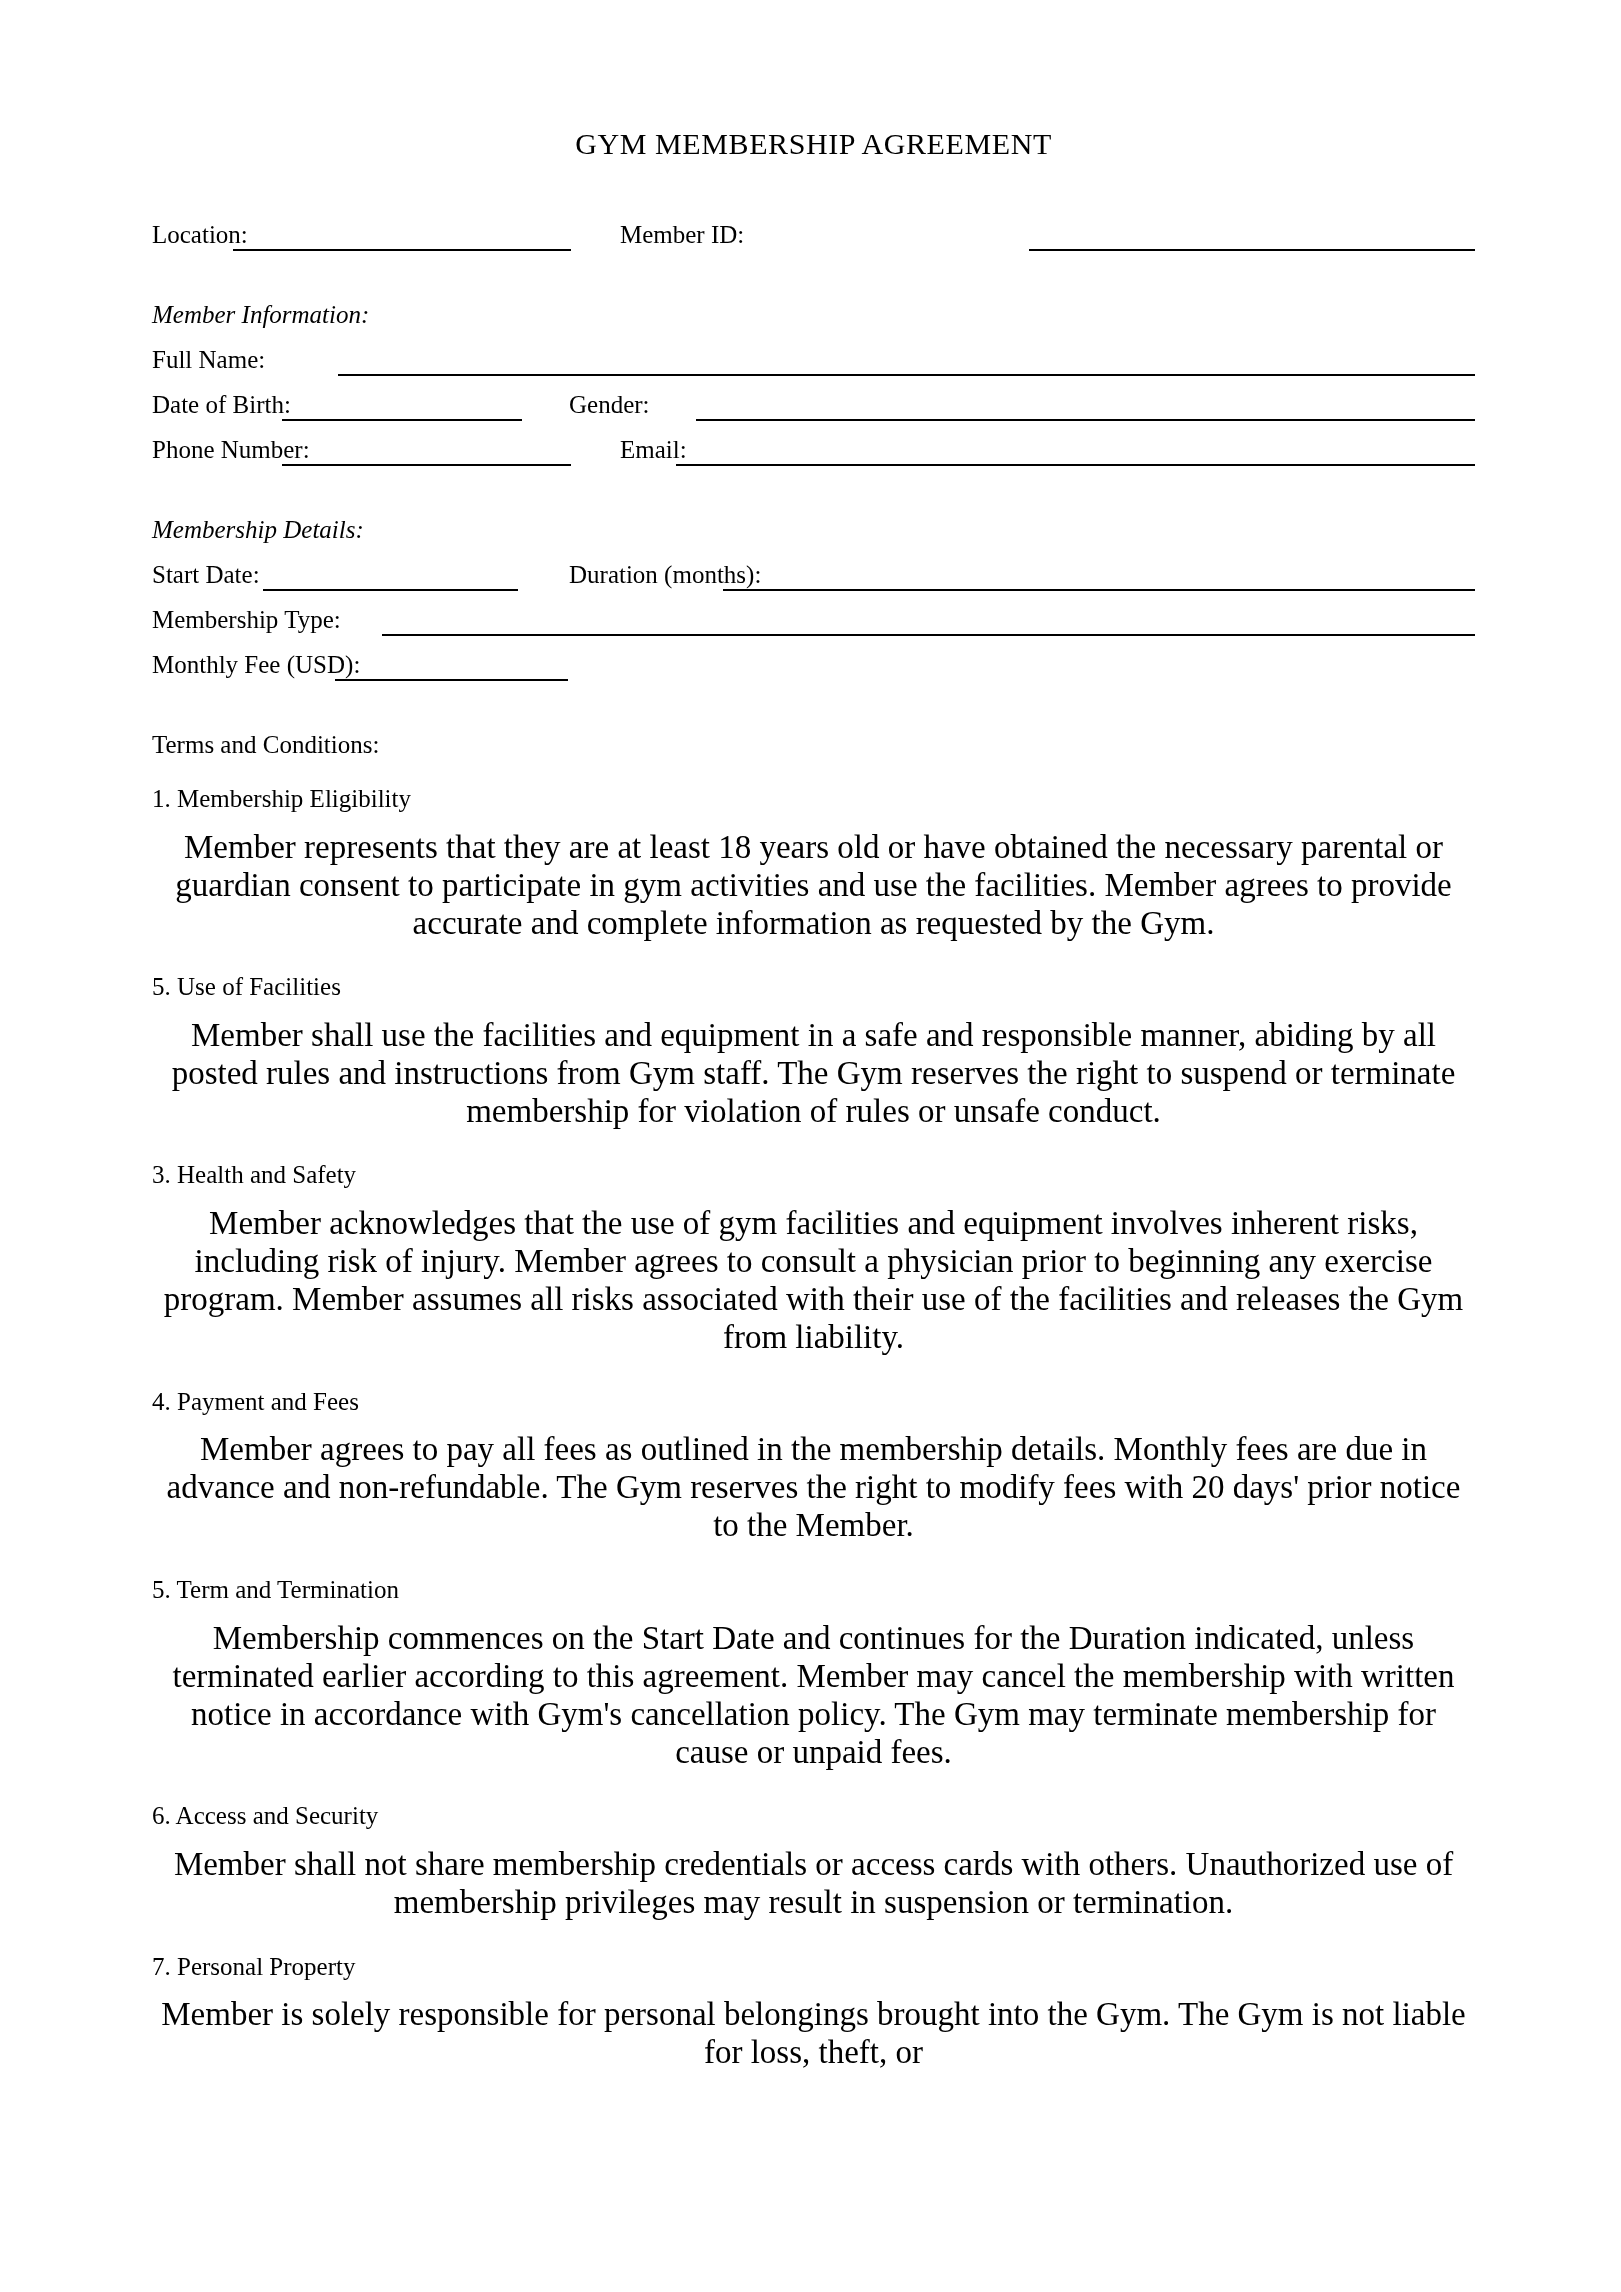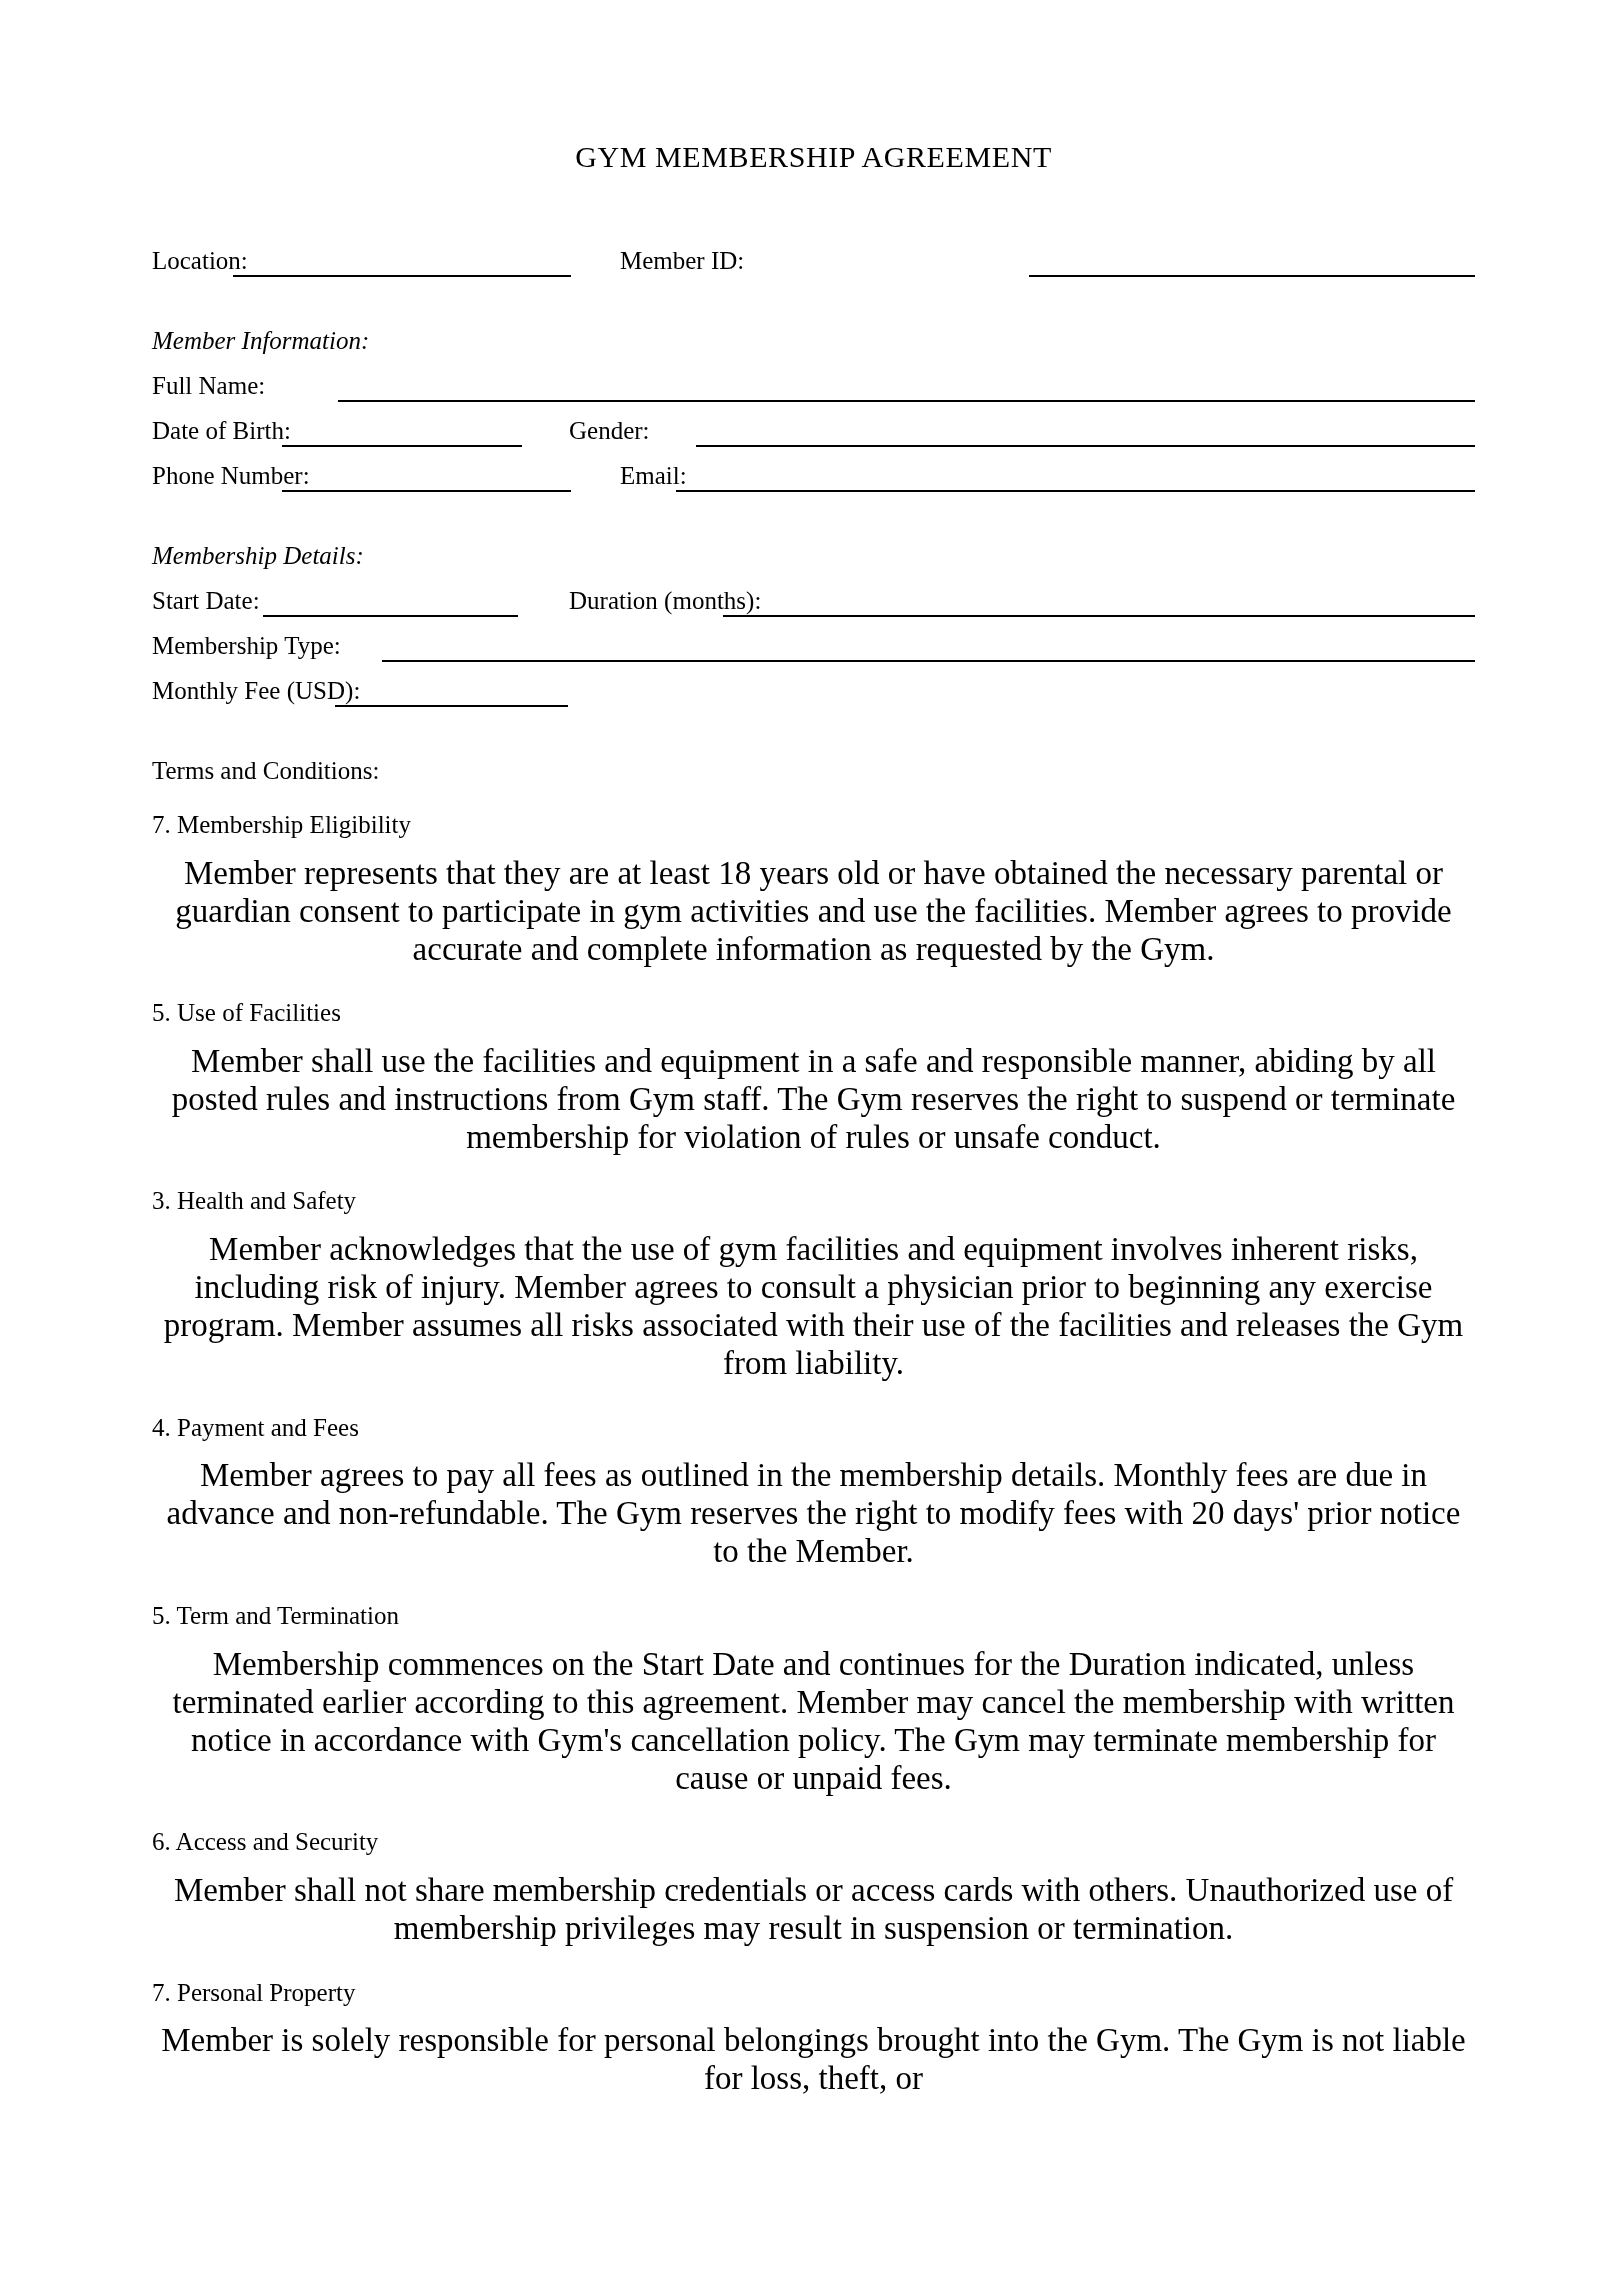--- a/index.html
+++ b/index.html
@@ -26,21 +26,21 @@
     top: 0;
     width: 1323px;
   }
 
   
   .doc-title {
     text-align: center;
     font-size: 30px;
     font-weight: normal;
     letter-spacing: 0.6px;
-    margin: 16px;
+    margin: 3px;
     padding-top: 123px;
     line-height: 1.2;
   }
 
   
   .form-row {
     position: relative;
     height: 45px;
     font-size: 25px;
     line-height: 45px;
@@ -151,21 +151,21 @@
     <div class="form-row">
       <span class="fld-label" style="left:0;">Monthly Fee (USD):</span>
       <span class="rule" style="left:183px; width:233px;"></span>
     </div>
 
     <div class="spacer-md"></div>
 
     <div class="terms-head">Terms and Conditions:</div>
 
     <div class="clause clause-first">
-      <div class="clause-title">7. Membership Eligibility</div>
+      <div class="clause-title">1. Membership Eligibility</div>
       <div class="clause-body">Member represents that they are at least 18 years old or have obtained the necessary parental or guardian consent to participate in gym activities and use the facilities. Member agrees to provide accurate and complete information as requested by the Gym.</div>
     </div>
 
     <div class="clause">
       <div class="clause-title">5. Use of Facilities</div>
       <div class="clause-body">Member shall use the facilities and equipment in a safe and responsible manner, abiding by all posted rules and instructions from Gym staff. The Gym reserves the right to suspend or terminate membership for violation of rules or unsafe conduct.</div>
     </div>
 
     <div class="clause">
       <div class="clause-title">3. Health and Safety</div>

